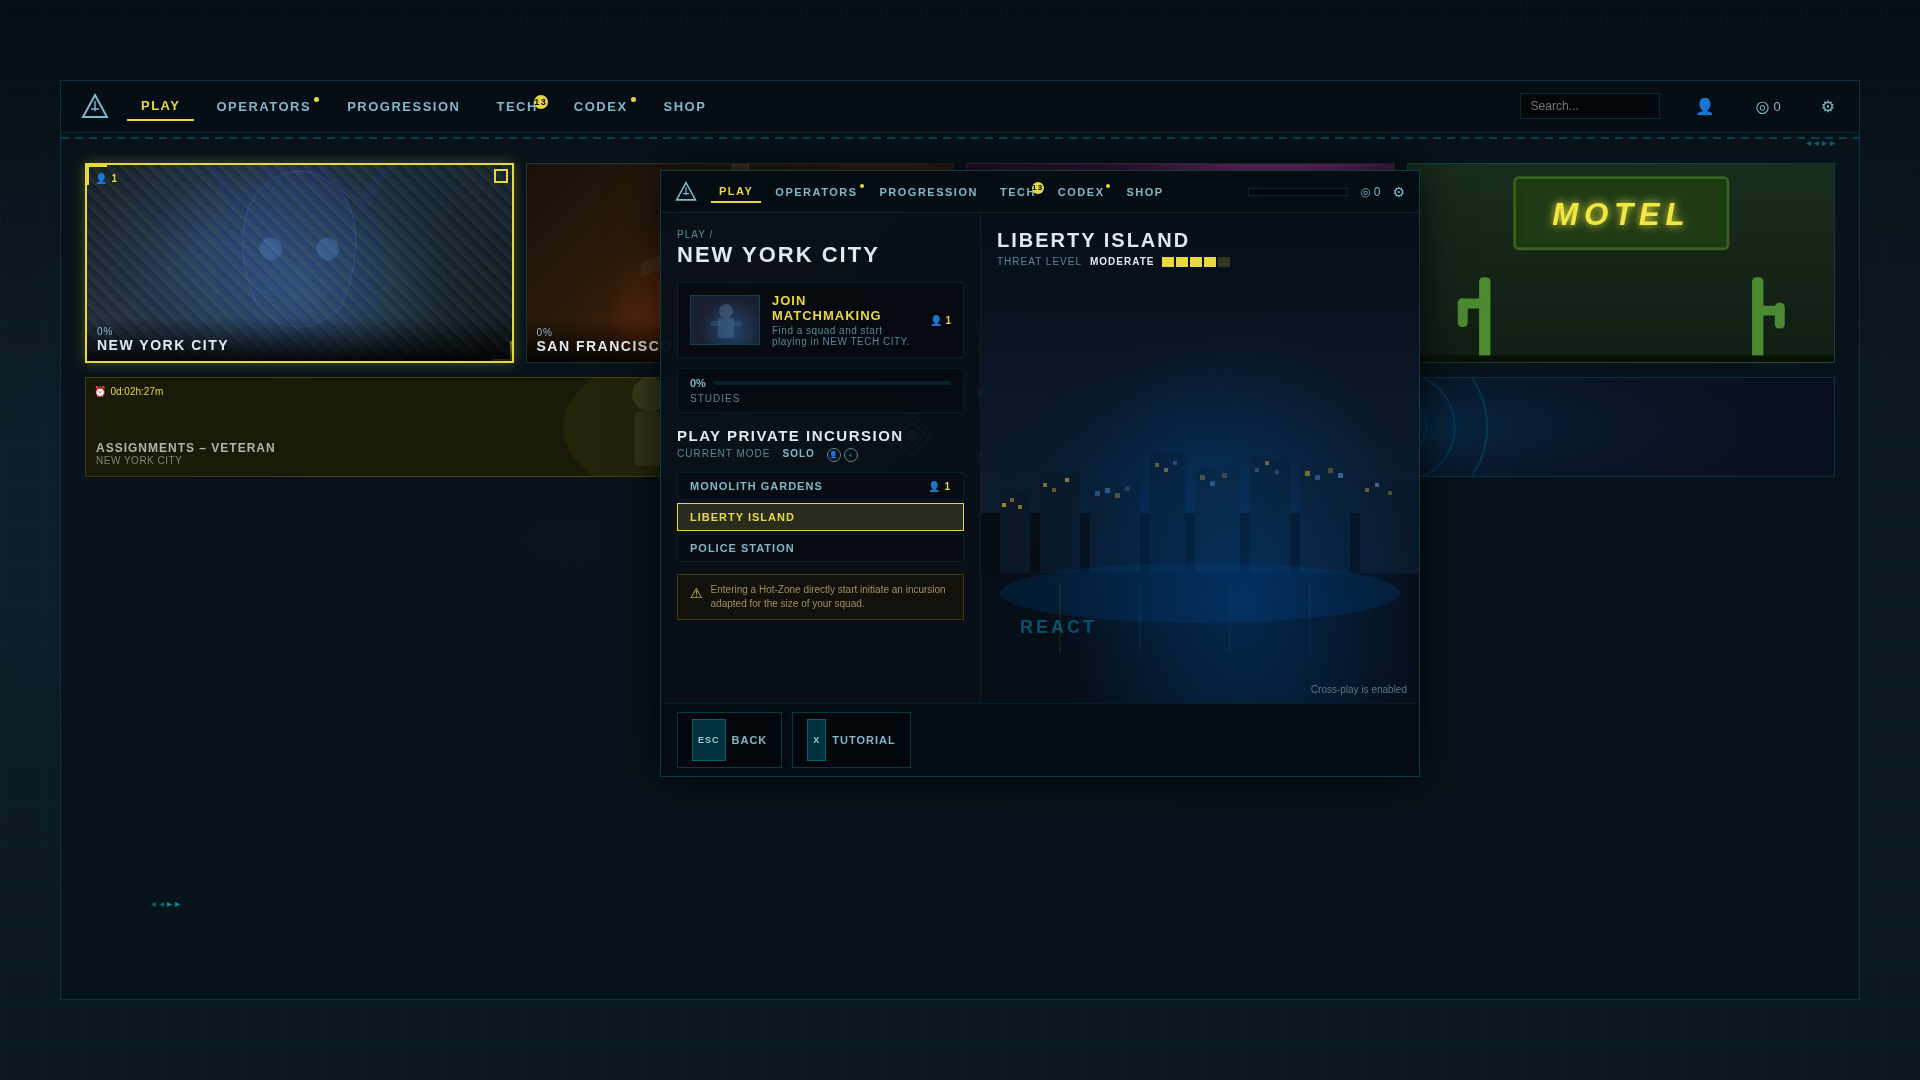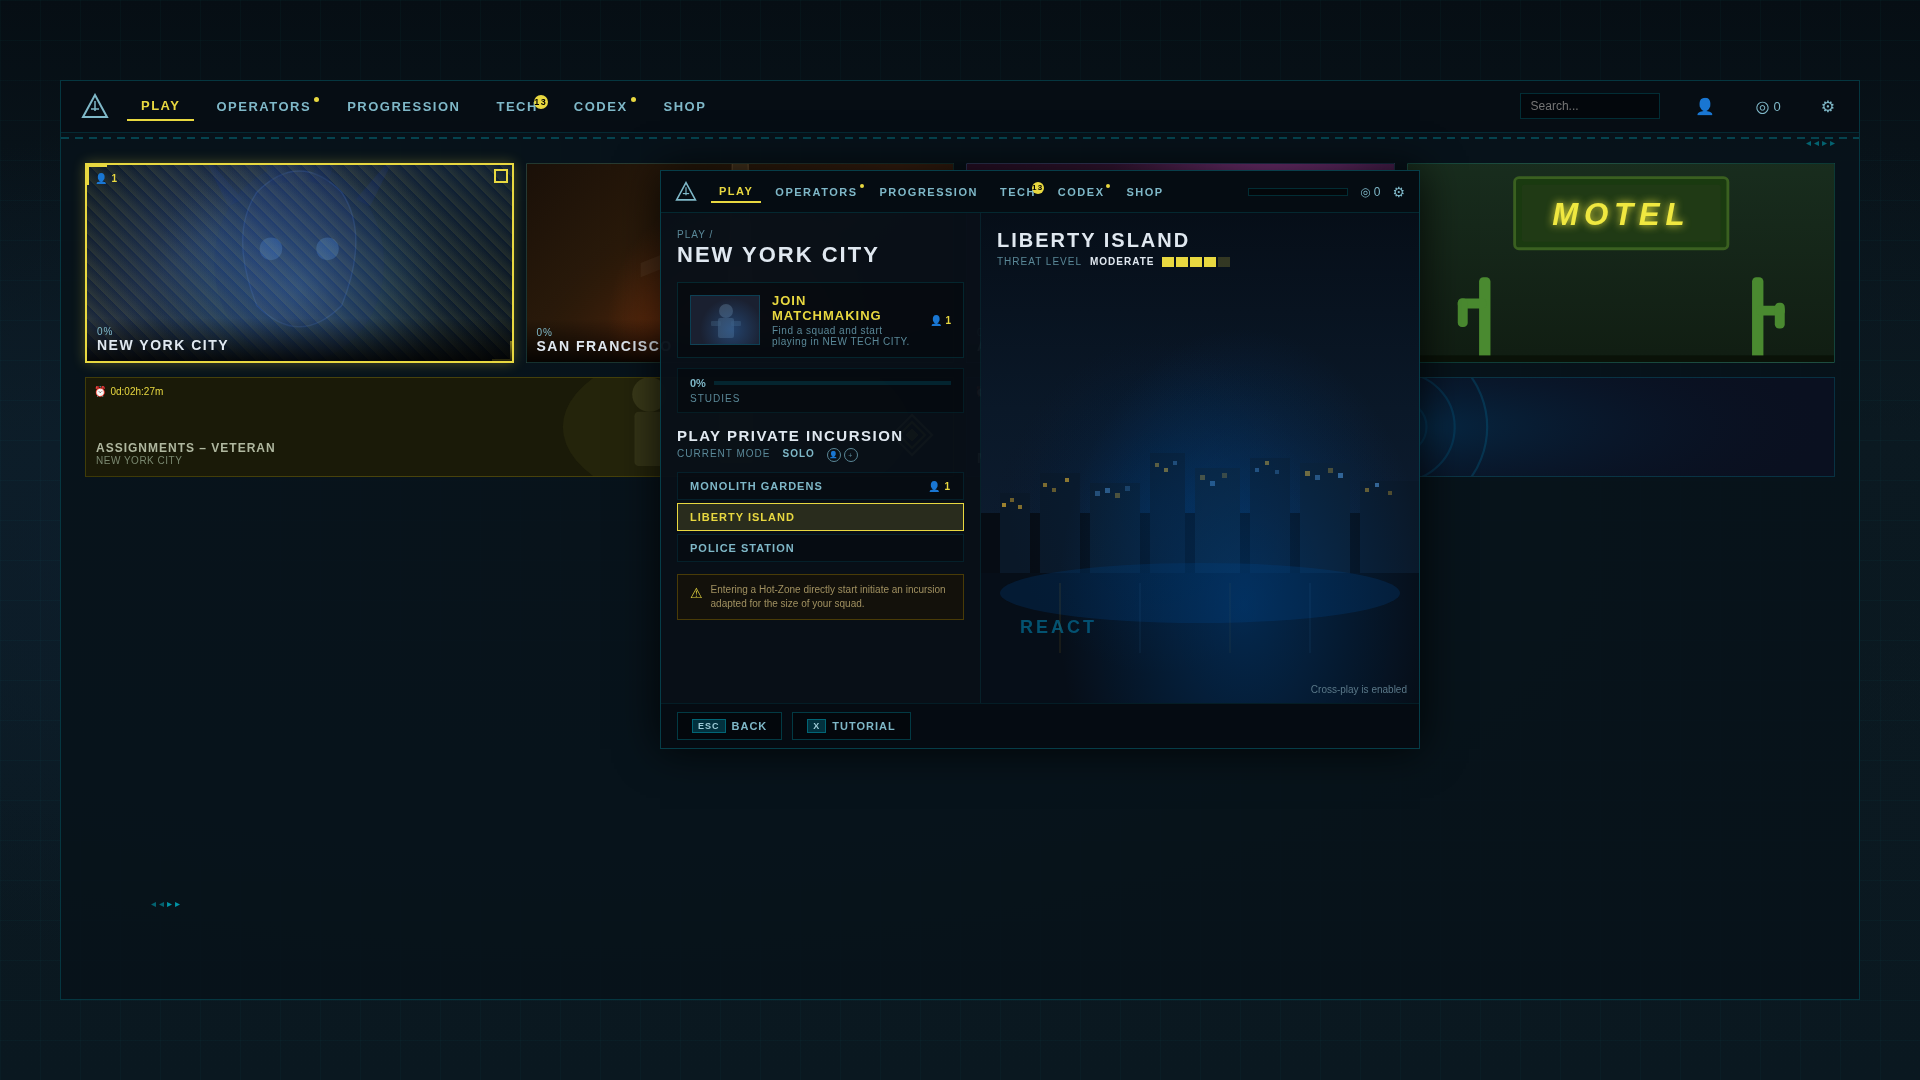--- a/index.html
+++ b/index.html
@@ -694,21 +694,21 @@
       letter-spacing: 1px;
       cursor: pointer;
       border: 1px solid rgba(0,180,200,0.3);
       background: rgba(0,0,0,0.3);
       color: #7fb8c8;
     }
 
     .footer-btn .key {
       background: rgba(0,150,180,0.3);
       border: 1px solid rgba(0,180,200,0.4);
-      padding: 1px 5px;
+      padding: 15px 5px;
       font-size: 9px;
       color: #9fccd8;
     }
 
     
     .corner-tl {
       position: absolute;
       top: 0; left: 0;
       width: 20px; height: 20px;
       border-top: 2px solid #e8d840;

